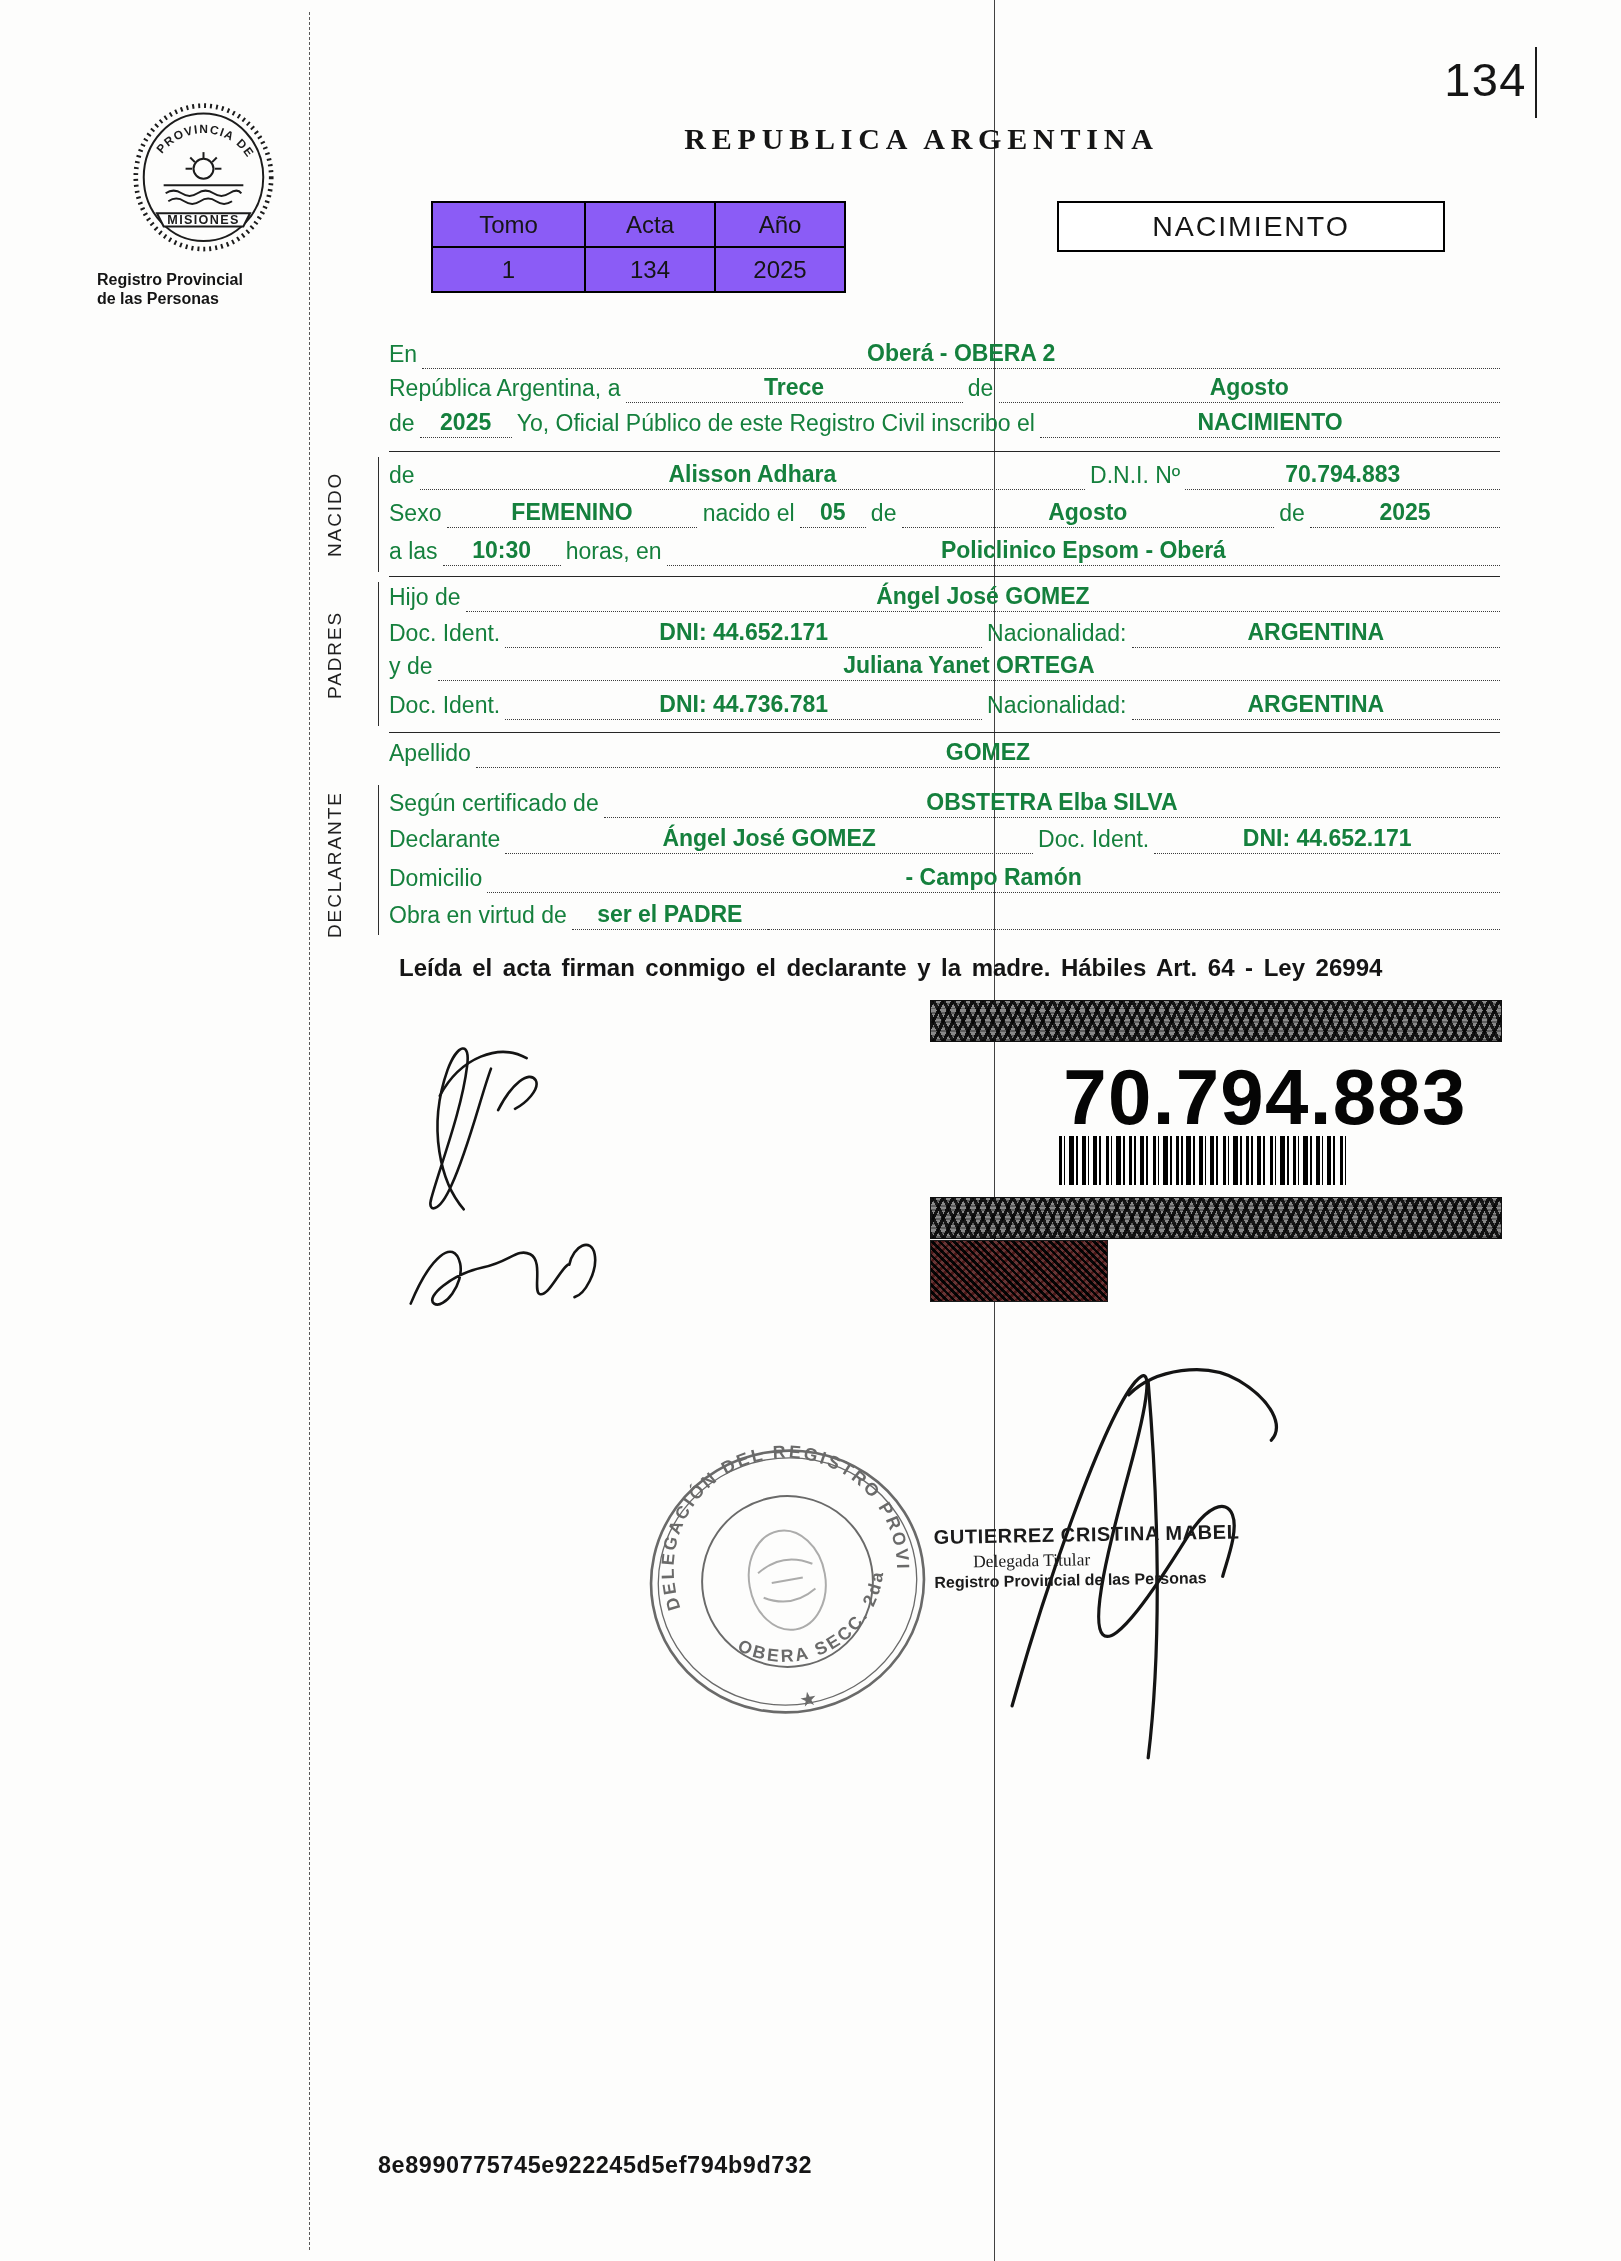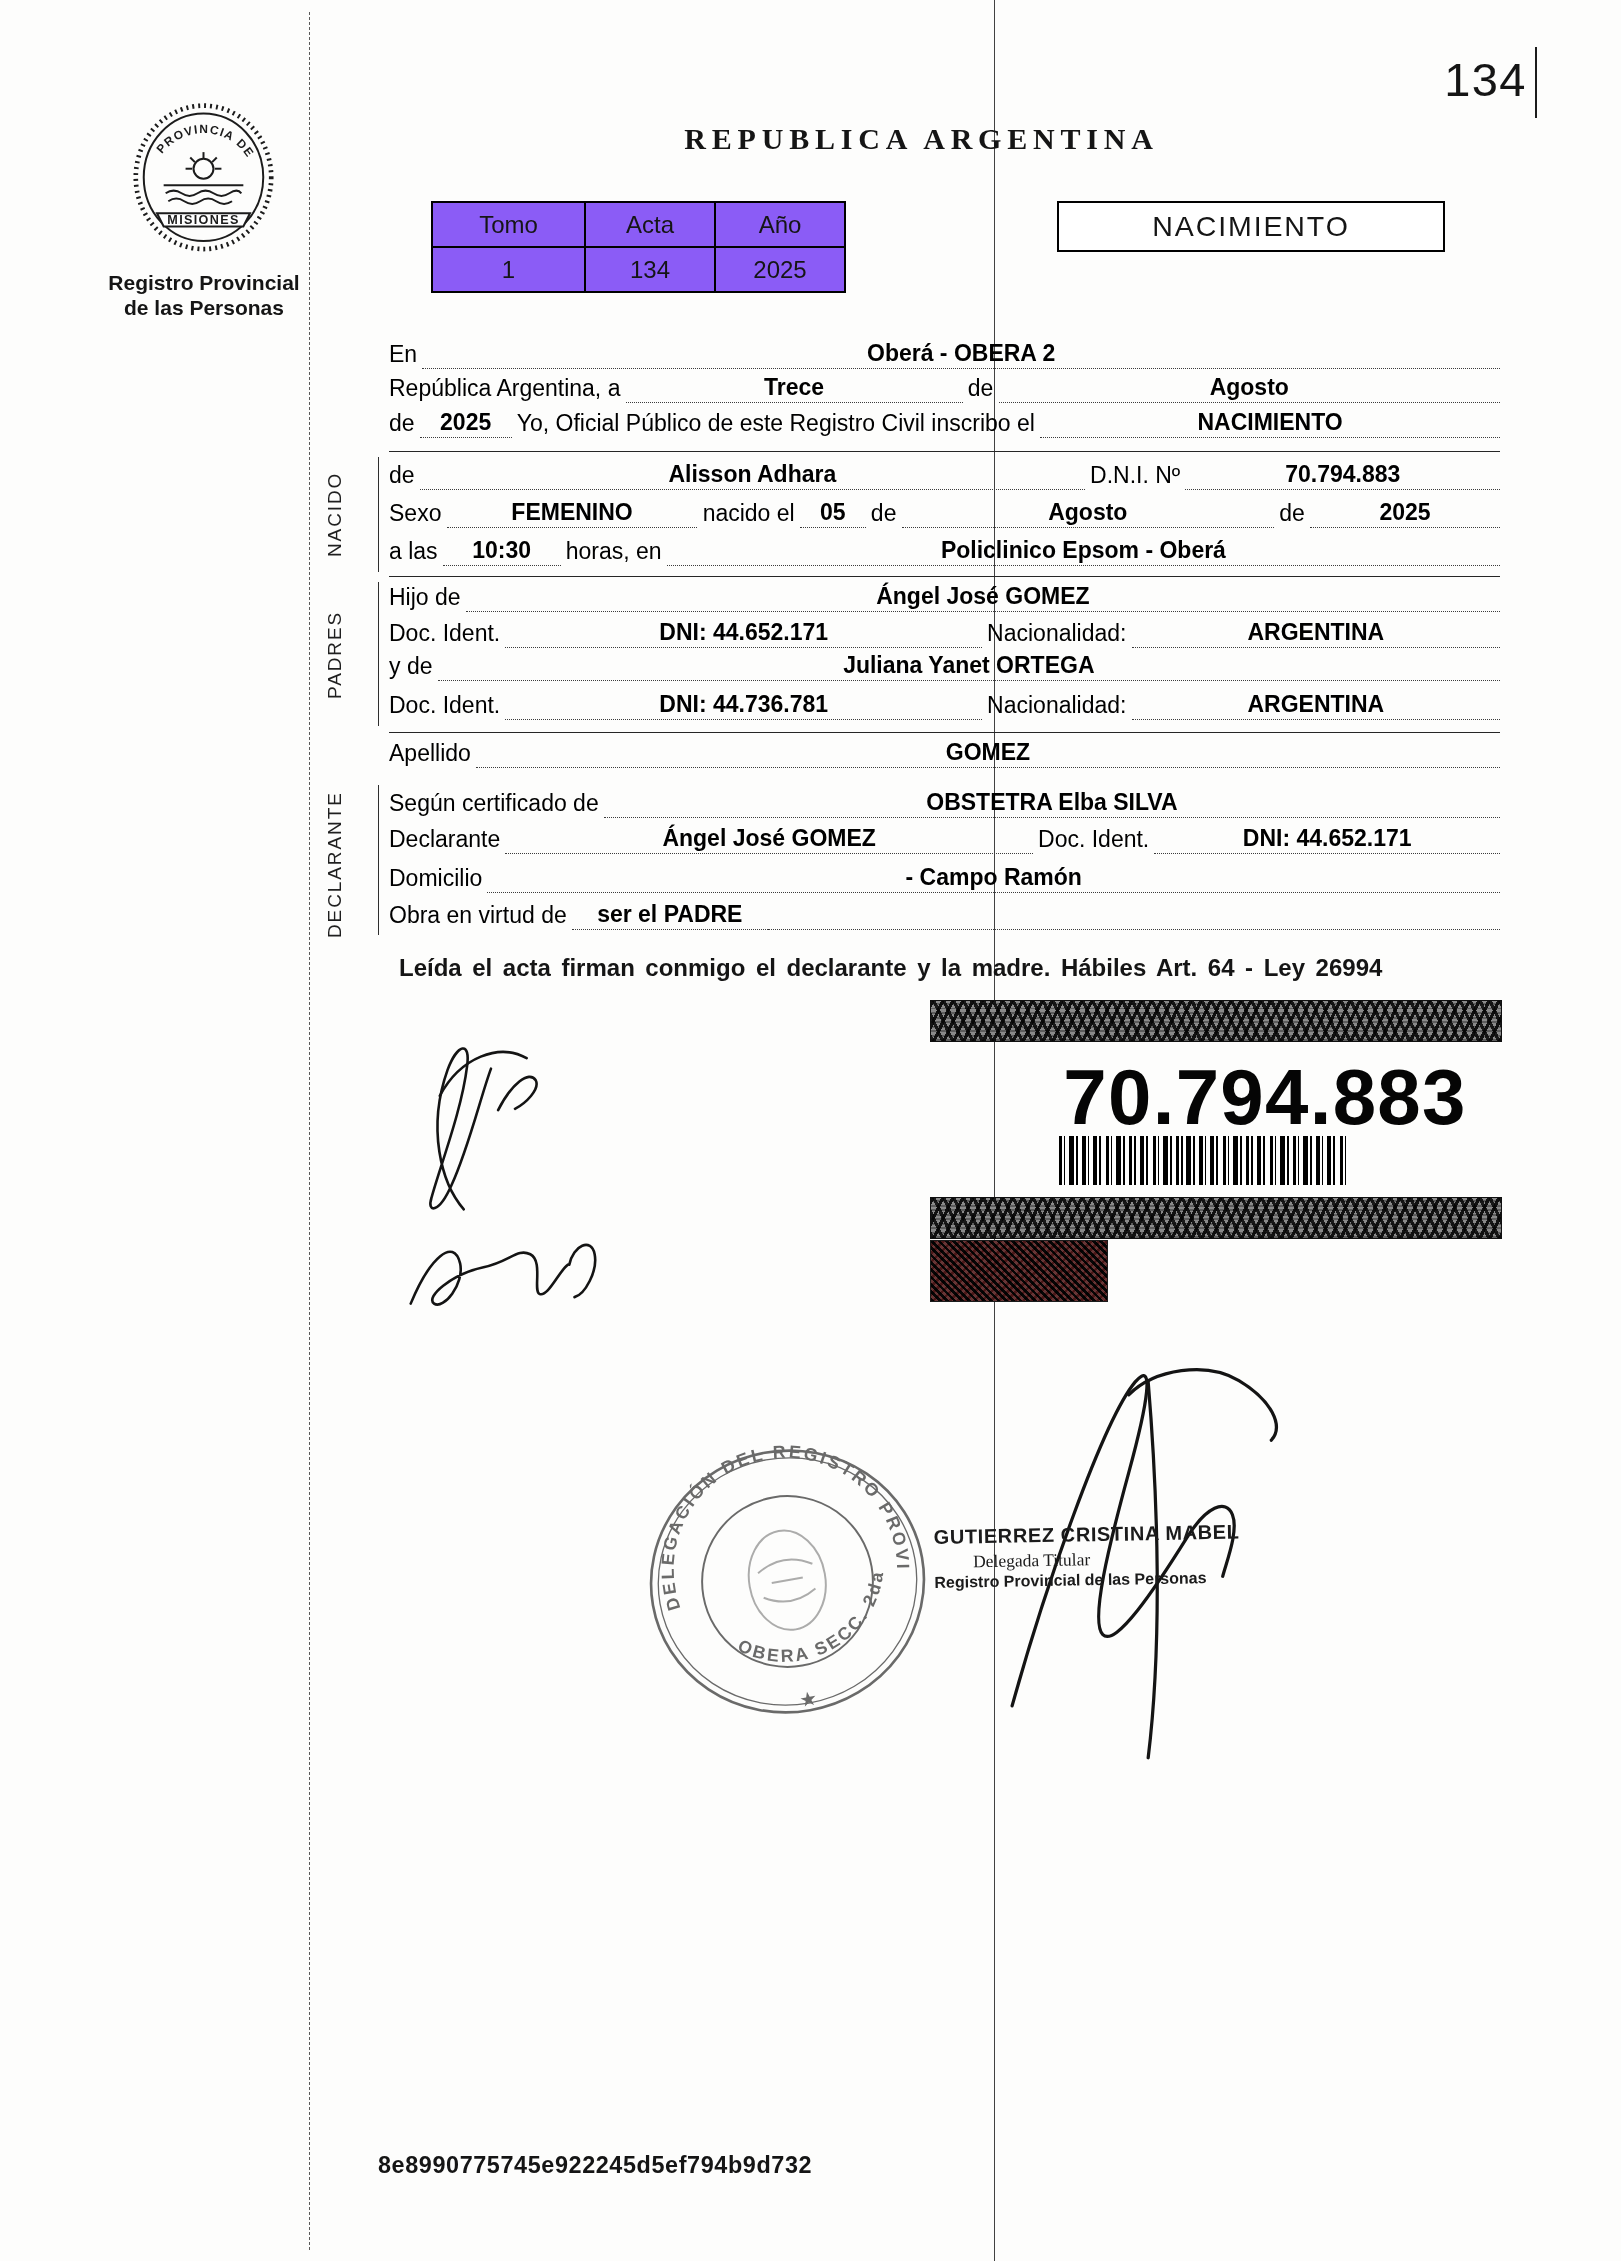--- a/index.html
+++ b/index.html
@@ -8,34 +8,34 @@
   
   .vline-left{position:absolute;left:309px;top:11.7px;height:2238px;border-left:1.9px dashed #3d3d3d;opacity:.85;}
   .vline-center{position:absolute;left:994px;top:0;height:2261px;border-left:1.9px solid #2c2c2c;opacity:.9;}
   .vline-pagenum{position:absolute;left:1535px;top:47px;height:71px;border-left:2.6px solid #1c1c1c;}
 
   
   .page-number{position:absolute;left:1440px;top:52px;width:91px;text-align:center;font-size:47px;font-weight:400;letter-spacing:1.3px;}
 
   
   .seal-wrap{position:absolute;left:127px;top:99px;width:153px;height:166px;}
-  .seal-caption{position:absolute;left:97px;top:270px;width:214px;text-align:center;font-size:21px;font-weight:700;line-height:1.2;}
+  .seal-caption{position:absolute;left:97px;top:270px;width:214px;text-align:left;font-size:16px;font-weight:700;line-height:1.2;}
 
   
   .doc-title{position:absolute;left:636px;top:122px;width:571px;text-align:center;font-family:Liberation Serif, serif;font-weight:700;font-size:30px;letter-spacing:5.8px;}
 
   
   .rec-table{position:absolute;left:431px;top:201px;display:grid;grid-template-columns:153px 130px 130px;border:1.9px solid #000;font-size:24px;background:#8b5cf6;}
   .rt-cell{border:1.3px solid #000;height:43px;display:flex;align-items:center;justify-content:center;}
 
   
   .act-box{position:absolute;left:1057px;top:201px;width:384px;height:47px;border:2.6px solid #000;display:flex;align-items:center;justify-content:center;font-size:28.5px;letter-spacing:1.9px;font-weight:500;background:#fff;}
 
   
-  .fline{position:absolute;left:389px;width:1111px;display:flex;align-items:flex-end;font-size:23px;line-height:1.25;color:#000000;justify-content:space-between;}
+  .fline{position:absolute;left:389px;width:1111px;display:flex;align-items:flex-end;font-size:23px;line-height:1.25;color:#15803d;justify-content:space-between;}
   .lbl{white-space:nowrap;padding-right:5.2px;}
   .lbl-mid{white-space:nowrap;padding:0 5.2px;}
   .fill{flex:1;border-bottom:1.9px dotted #3c3c3c;text-align:center;font-weight:700;white-space:nowrap;padding:0 3.9px;}
   .divider{position:absolute;left:389px;width:1111px;border-top:1.9px solid #262626;height:0;}
 
   
   .bracket{position:absolute;left:378px;width:0;border-left:1.9px solid #2e2e2e;}
   .side-label{position:absolute;left:324px;width:27px;writing-mode:vertical-rl;transform:rotate(180deg);font-size:19px;letter-spacing:1.9px;color:#1f1f1f;text-align:center;}
 
   

